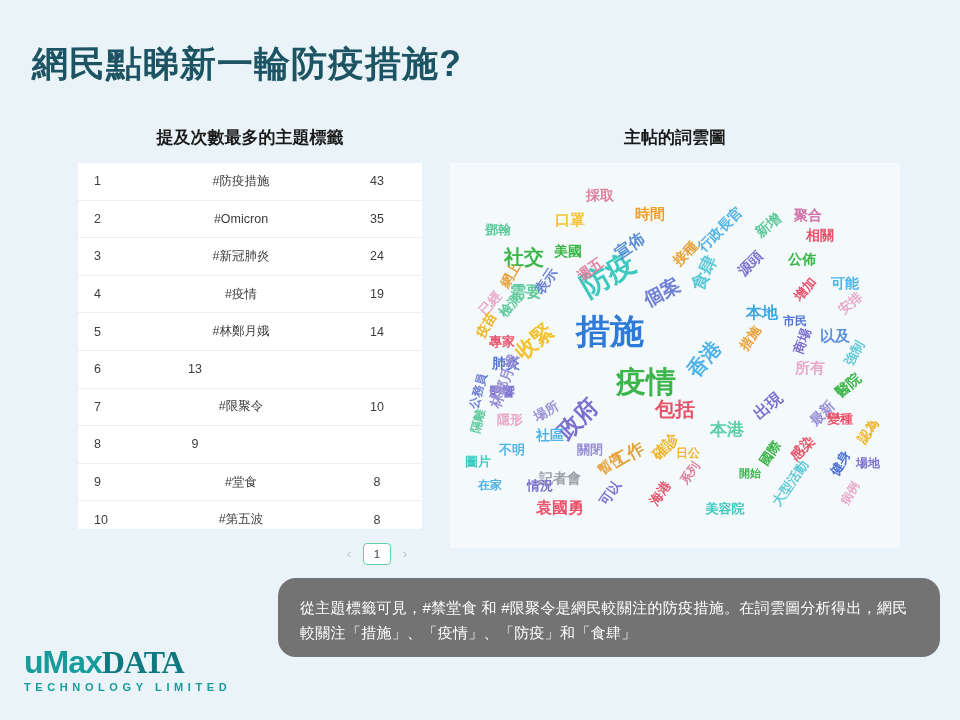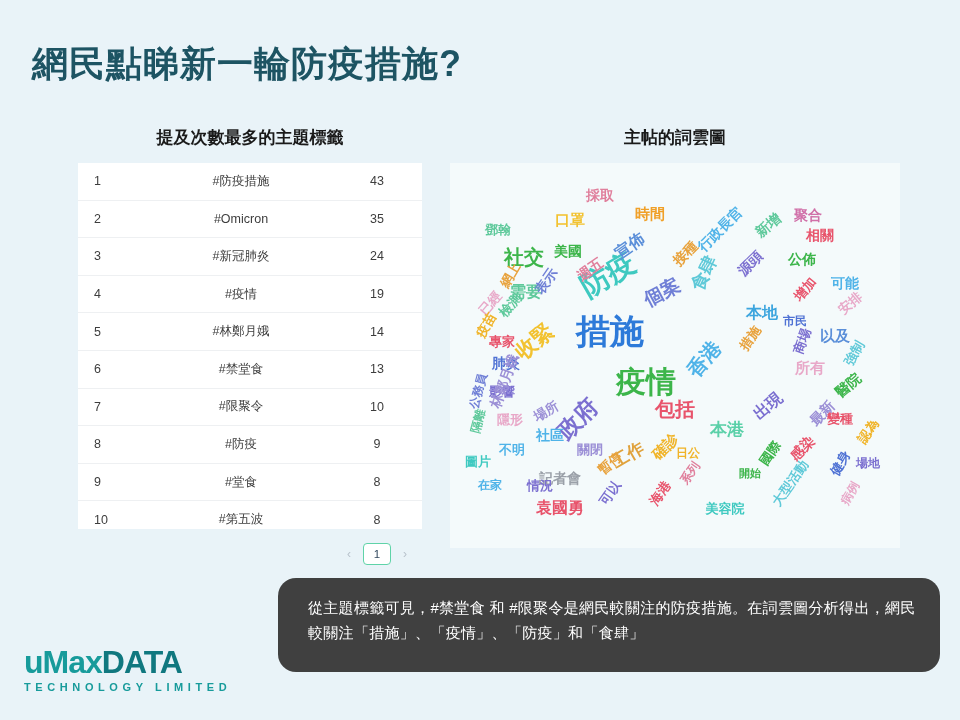--- a/index.html
+++ b/index.html
@@ -56,34 +56,34 @@
     position:absolute;left:450px;top:163px;width:450px;height:385px;
     background:#f4fafb;overflow:hidden;
   }
   #wordcloud-canvas{position:absolute;inset:0;}
   .wc-word{
     position:absolute;font-weight:bold;white-space:nowrap;
     transform-origin:center center;line-height:1;
   }
   
   #summary-box{
-    position:absolute;left:278px;top:578px;width:662px;height:94px;
-    background:#404040;border-radius:18px;box-sizing:border-box;
-    padding:18px 22px 0 30px;
+    position:absolute;left:278px;top:578px;width:662px;height:79px;
+    background:#737373;border-radius:18px;box-sizing:border-box;
+    padding:18px 22px 0 22px;
   }
   #summary-text{
     color:#ffffff;font-size:15px;line-height:1.65;letter-spacing:.3px;
   }
   
   #logo{position:absolute;left:24px;top:646px;}
   #logo-wordmark{
     font-size:32px;font-weight:bold;color:#179b9b;letter-spacing:-1px;
     line-height:1;
   }
-  #logo-wordmark .logo-dark{color:#10787f;}
+  #logo-wordmark .logo-dark{color:#10787f;font-family:Liberation Serif, serif;}
   #logo-tagline{
     font-size:11px;color:#179b9b;letter-spacing:4.6px;
     margin-top:3px;font-weight:bold;
   }
 </style>
 </head>
 <body>
 
 <div id="slide-title">網民點睇新一輪防疫措施?</div>
 
@@ -112,31 +112,29 @@
       <div class="cell-tag">#疫情</div>
       <div class="cell-count">19</div>
     </div>
     <div class="table-row">
       <div class="cell-rank">5</div>
       <div class="cell-tag">#林鄭月娥</div>
       <div class="cell-count">14</div>
     </div>
     <div class="table-row">
       <div class="cell-rank">6</div>
-      <div class="cell-tag">#禁堂食</div>
       <div class="cell-count">13</div>
     </div>
     <div class="table-row">
       <div class="cell-rank">7</div>
       <div class="cell-tag">#限聚令</div>
       <div class="cell-count">10</div>
     </div>
     <div class="table-row">
       <div class="cell-rank">8</div>
-      <div class="cell-tag">#防疫</div>
       <div class="cell-count">9</div>
     </div>
     <div class="table-row">
       <div class="cell-rank">9</div>
       <div class="cell-tag">#堂食</div>
       <div class="cell-count">8</div>
     </div>
     <div class="table-row">
       <div class="cell-rank">10</div>
       <div class="cell-tag">#第五波</div>

